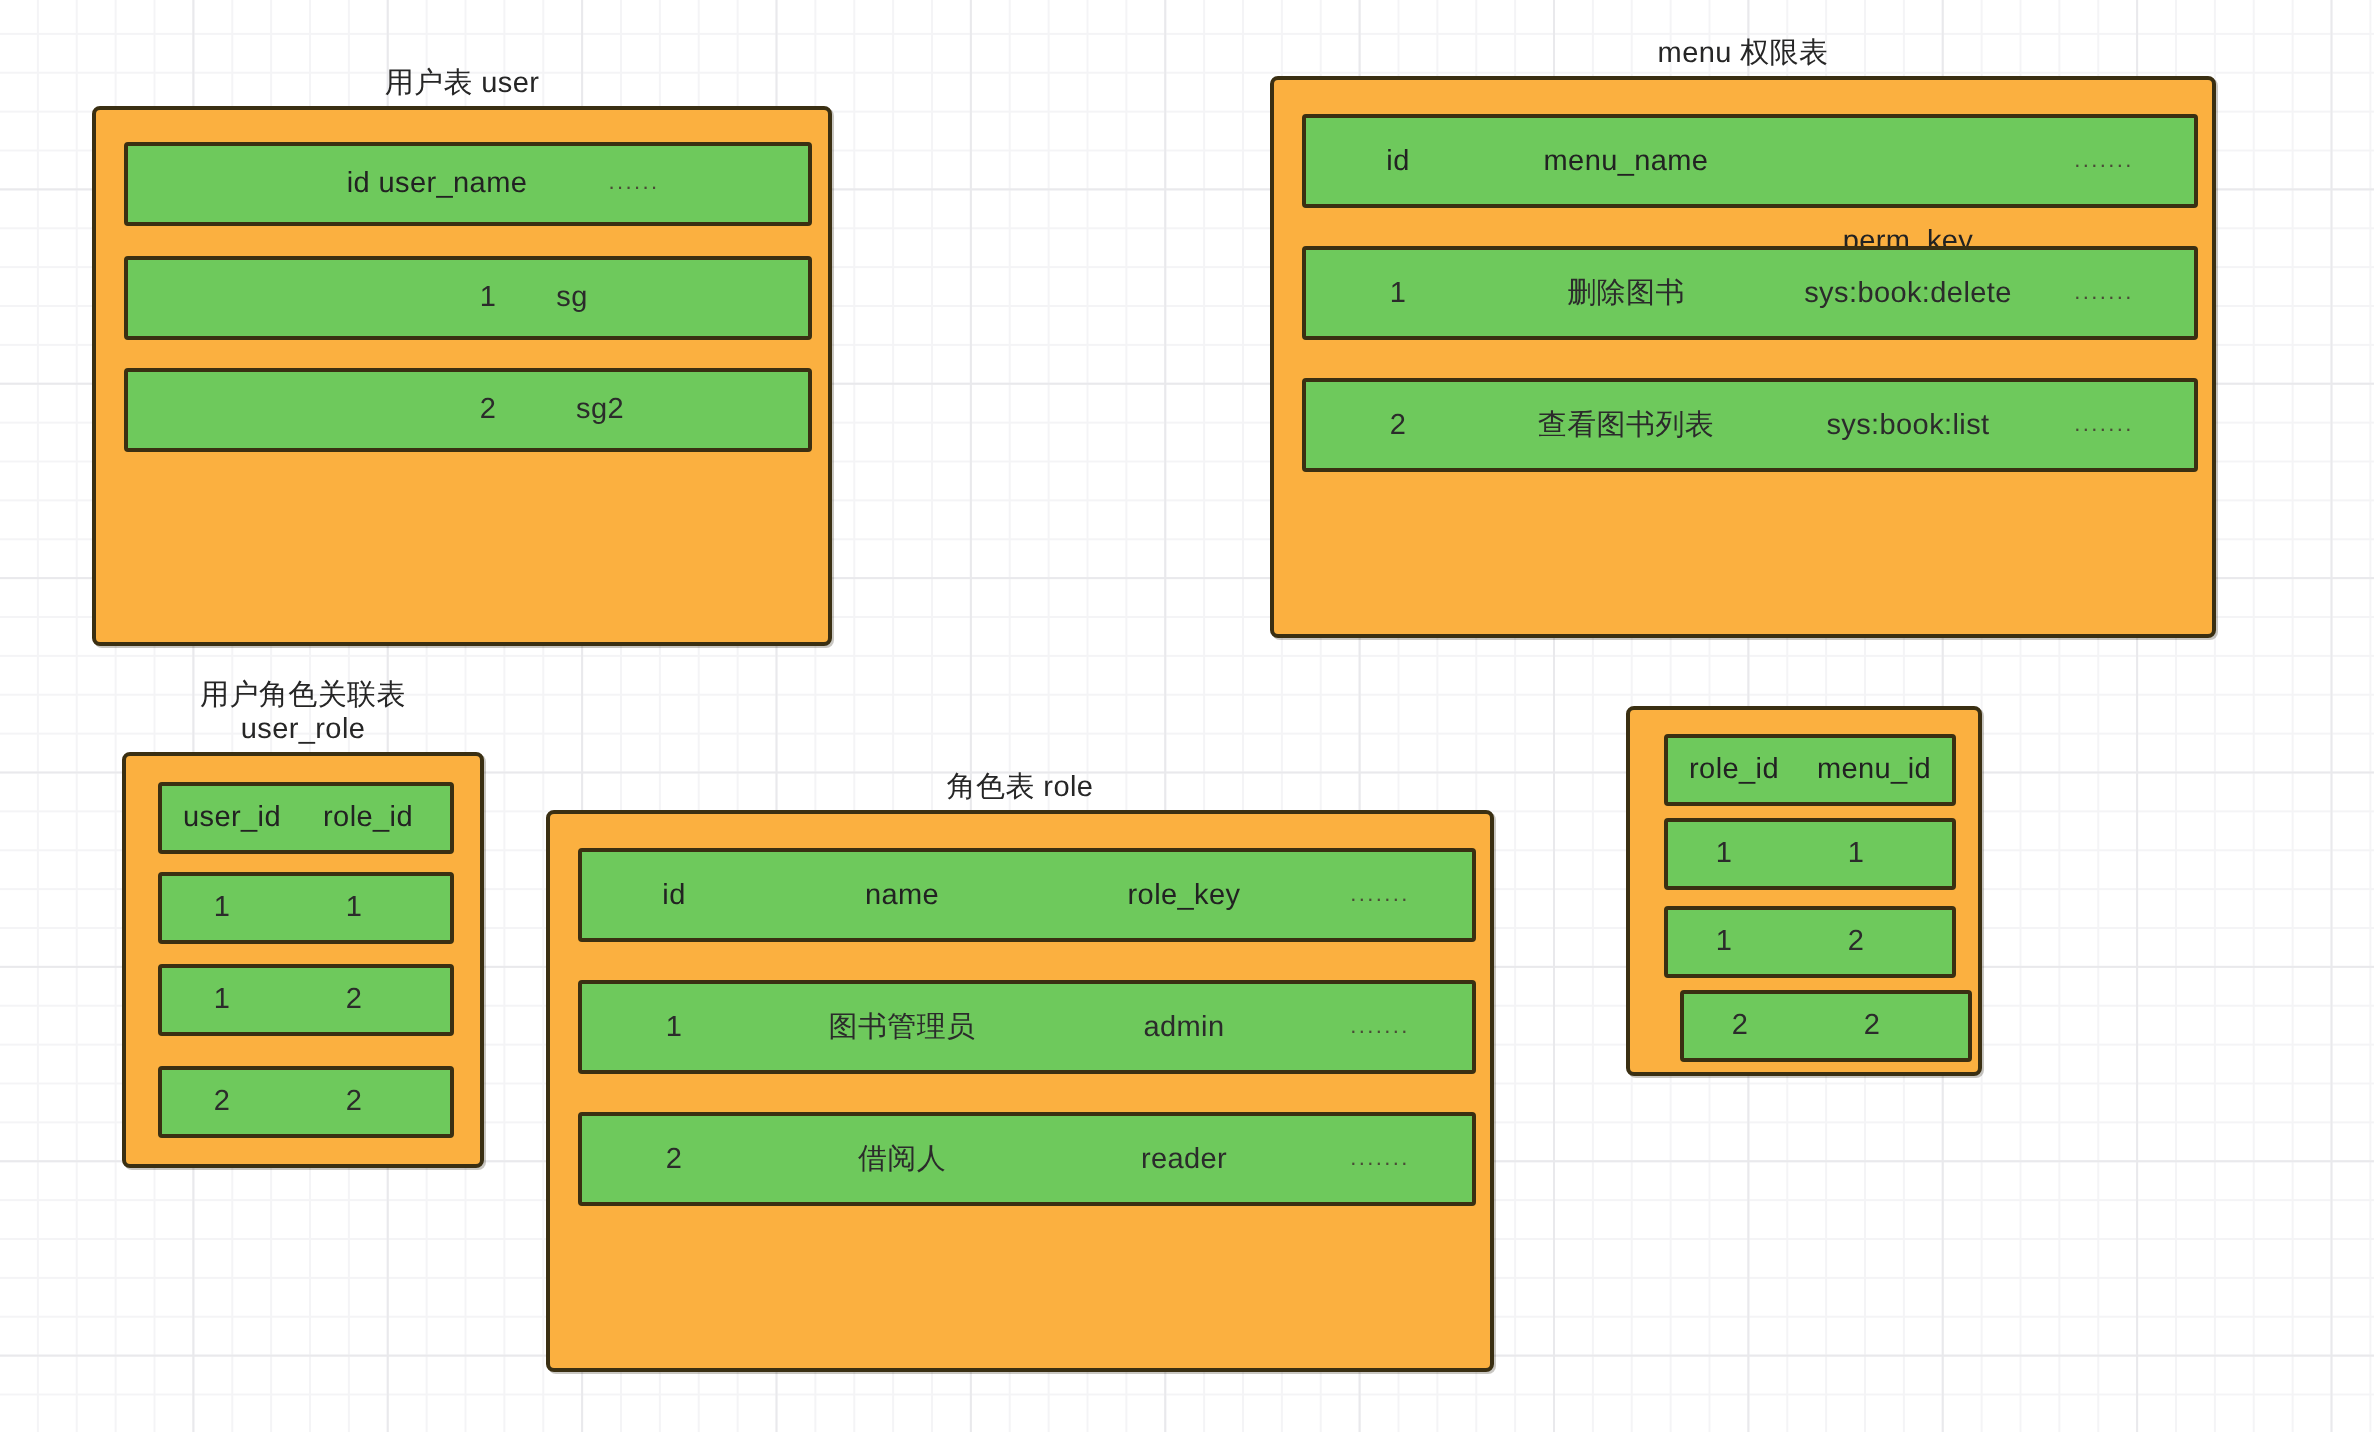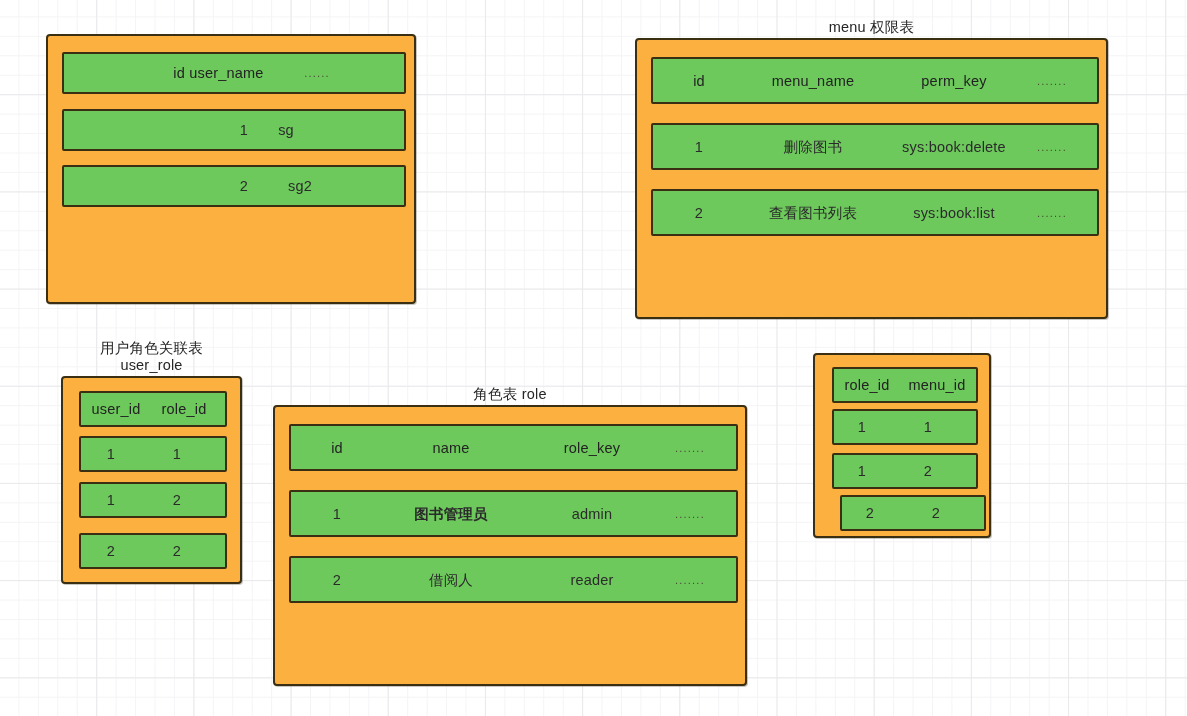--- a/index.html
+++ b/index.html
@@ -97,20 +97,21 @@
     left: 0;
     right: 0;
   }
 </style>
 </head>
 <body>
 
 <div id="canvas">
 
   <div class="tbl-group" style="left:46px; top:34px; width:370px;">
+    <div class="tbl-caption">用户表  user</div>
     <div class="tbl-box" style="width:370px; height:270px;">
       <div class="tbl-rows">
         <div class="tbl-row" style="position:absolute; left:14px; top:16px; width:344px; height:42px;">
           <span class="cell centerline hdr" style="left:0; right:0; padding-right:44px;margin-left:13px;">id user_name</span>
           <span class="cell dots" style="left:0; right:0; padding-left:166px;">......</span>
         </div>
 
         <div class="tbl-row" style="position:absolute; left:14px; top:73px; width:344px; height:42px;">
           <span class="cell" style="left:170px; width:20px;">1</span>
           <span class="cell" style="left:200px; width:44px; text-align:center;">sg</span>
@@ -124,21 +125,21 @@
     </div>
   </div>
 
   <div class="tbl-group" style="left:608px; top:19px; width:473px;padding-left:27px;">
     <div class="tbl-caption">menu 权限表</div>
     <div class="tbl-box" style="width:473px; height:281px;">
       <div class="tbl-rows">
         <div class="tbl-row" style="position:absolute; left:14px; top:17px; width:448px; height:47px;">
           <span class="cell hdr" style="left:26px; width:40px;">id</span>
           <span class="cell hdr" style="left:92px; width:136px;">menu_name</span>
-          <span class="cell hdr" style="left:232px; width:138px;">perm_key</span>
+          <span class="cell hdr" style="left:232px; width:138px;margin-top:40px;">perm_key</span>
           <span class="cell dots" style="left:368px; width:62px;">.......</span>
         </div>
 
         <div class="tbl-row" style="position:absolute; left:14px; top:83px; width:448px; height:47px;">
           <span class="cell" style="left:26px; width:40px;">1</span>
           <span class="cell" style="left:92px; width:136px;">删除图书</span>
           <span class="cell" style="left:232px; width:138px;">sys:book:delete</span>
           <span class="cell dots" style="left:368px; width:62px;">.......</span>
         </div>
 
@@ -186,21 +187,21 @@
       <div class="tbl-rows">
         <div class="tbl-row" style="position:absolute; left:14px; top:17px; width:449px; height:47px;">
           <span class="cell hdr" style="left:26px; width:40px;">id</span>
           <span class="cell hdr" style="left:92px; width:136px;">name</span>
           <span class="cell hdr" style="left:232px; width:138px;">role_key</span>
           <span class="cell dots" style="left:368px; width:62px;">.......</span>
         </div>
 
         <div class="tbl-row" style="position:absolute; left:14px; top:83px; width:449px; height:47px;">
           <span class="cell" style="left:26px; width:40px;">1</span>
-          <span class="cell" style="left:92px; width:136px;font-weight:bold;">图书管理员</span>
+          <span class="cell" style="left:92px; width:136px;">图书管理员</span>
           <span class="cell" style="left:232px; width:138px;">admin</span>
           <span class="cell dots" style="left:368px; width:62px;">.......</span>
         </div>
 
         <div class="tbl-row" style="position:absolute; left:14px; top:149px; width:449px; height:47px;">
           <span class="cell" style="left:26px; width:40px;">2</span>
           <span class="cell" style="left:92px; width:136px;">借阅人</span>
           <span class="cell" style="left:232px; width:138px;">reader</span>
           <span class="cell dots" style="left:368px; width:62px;">.......</span>
         </div>

